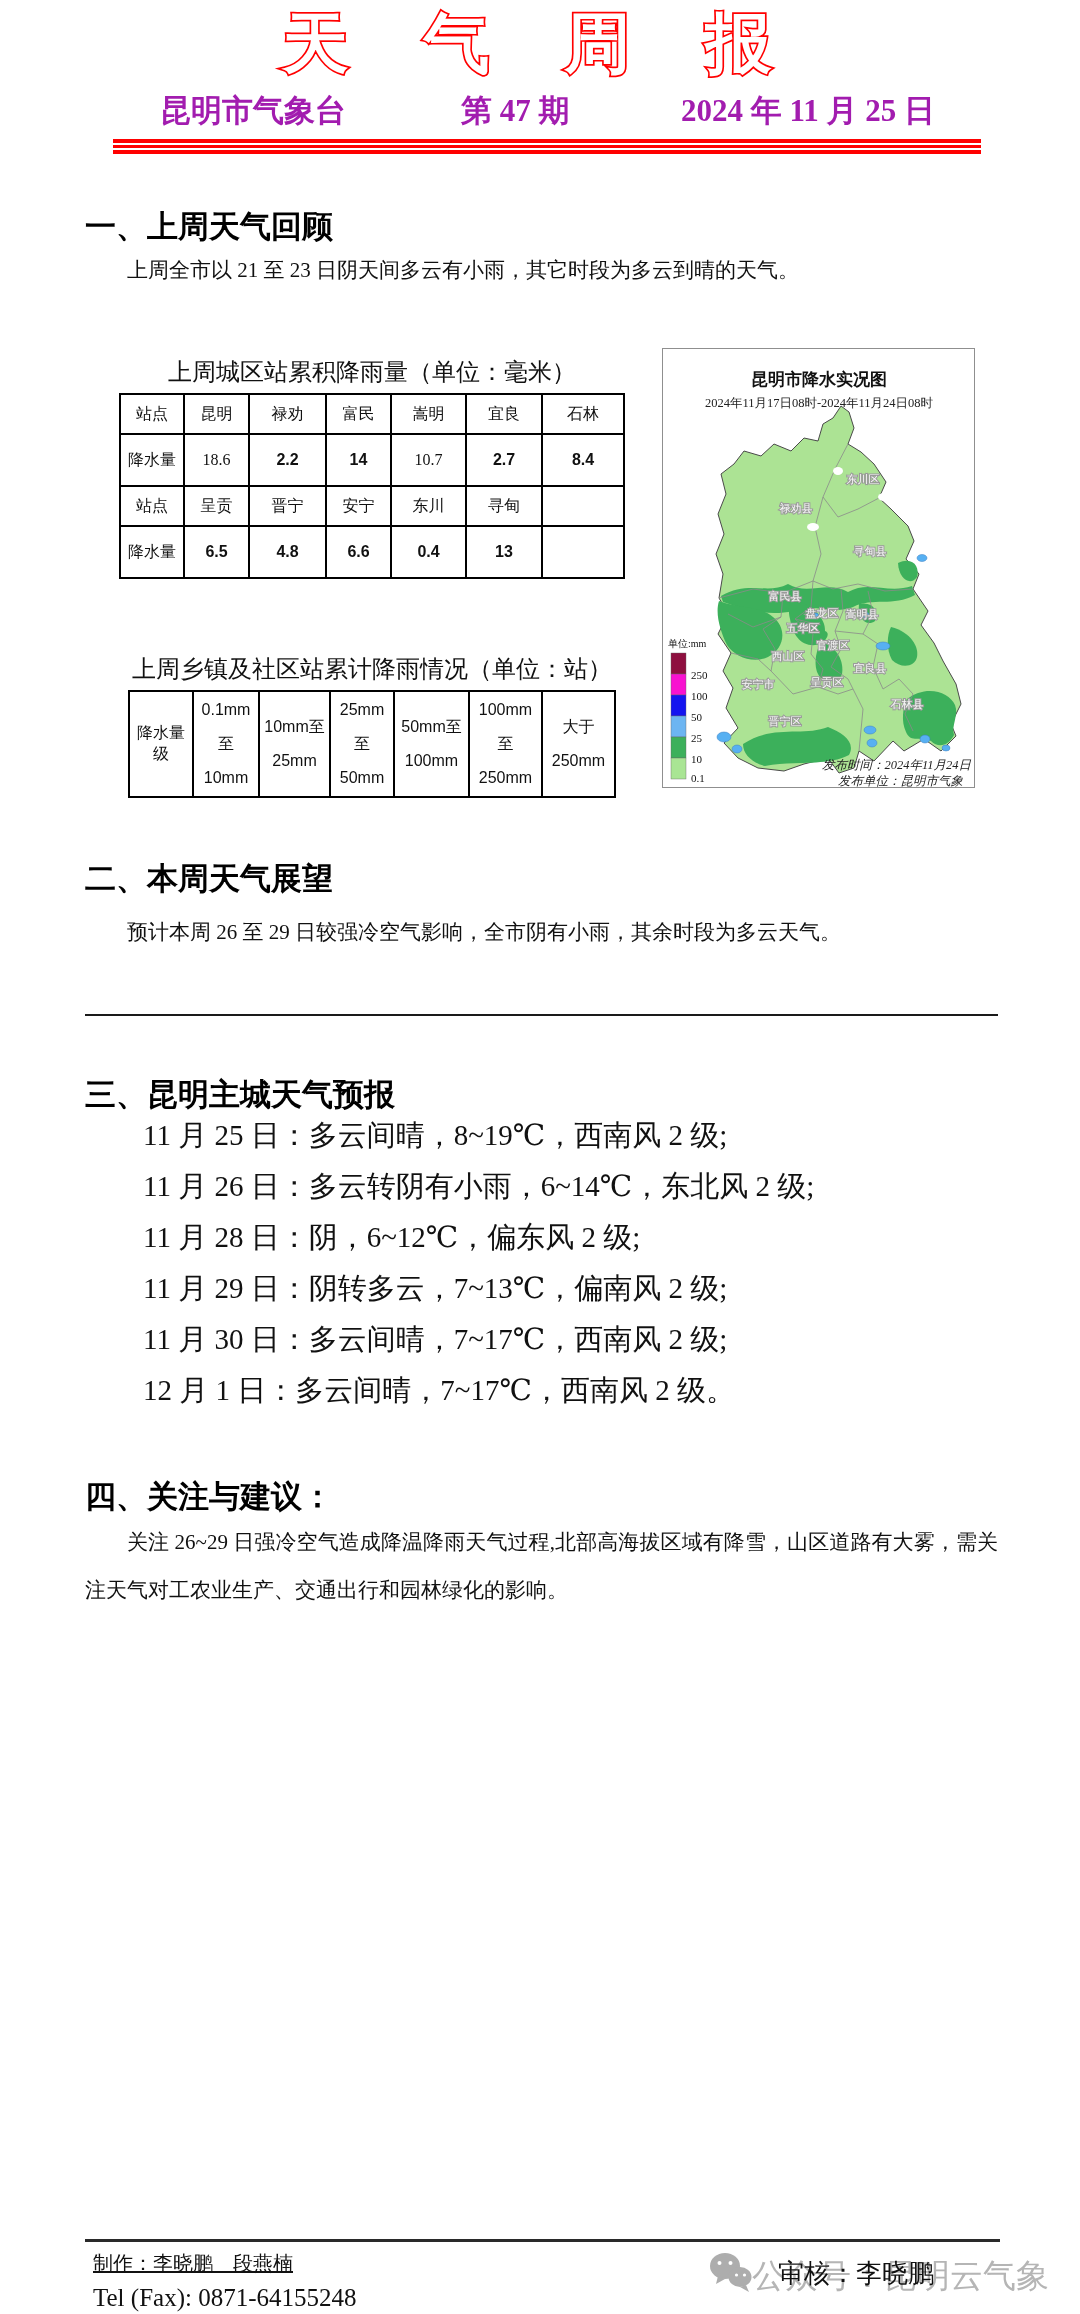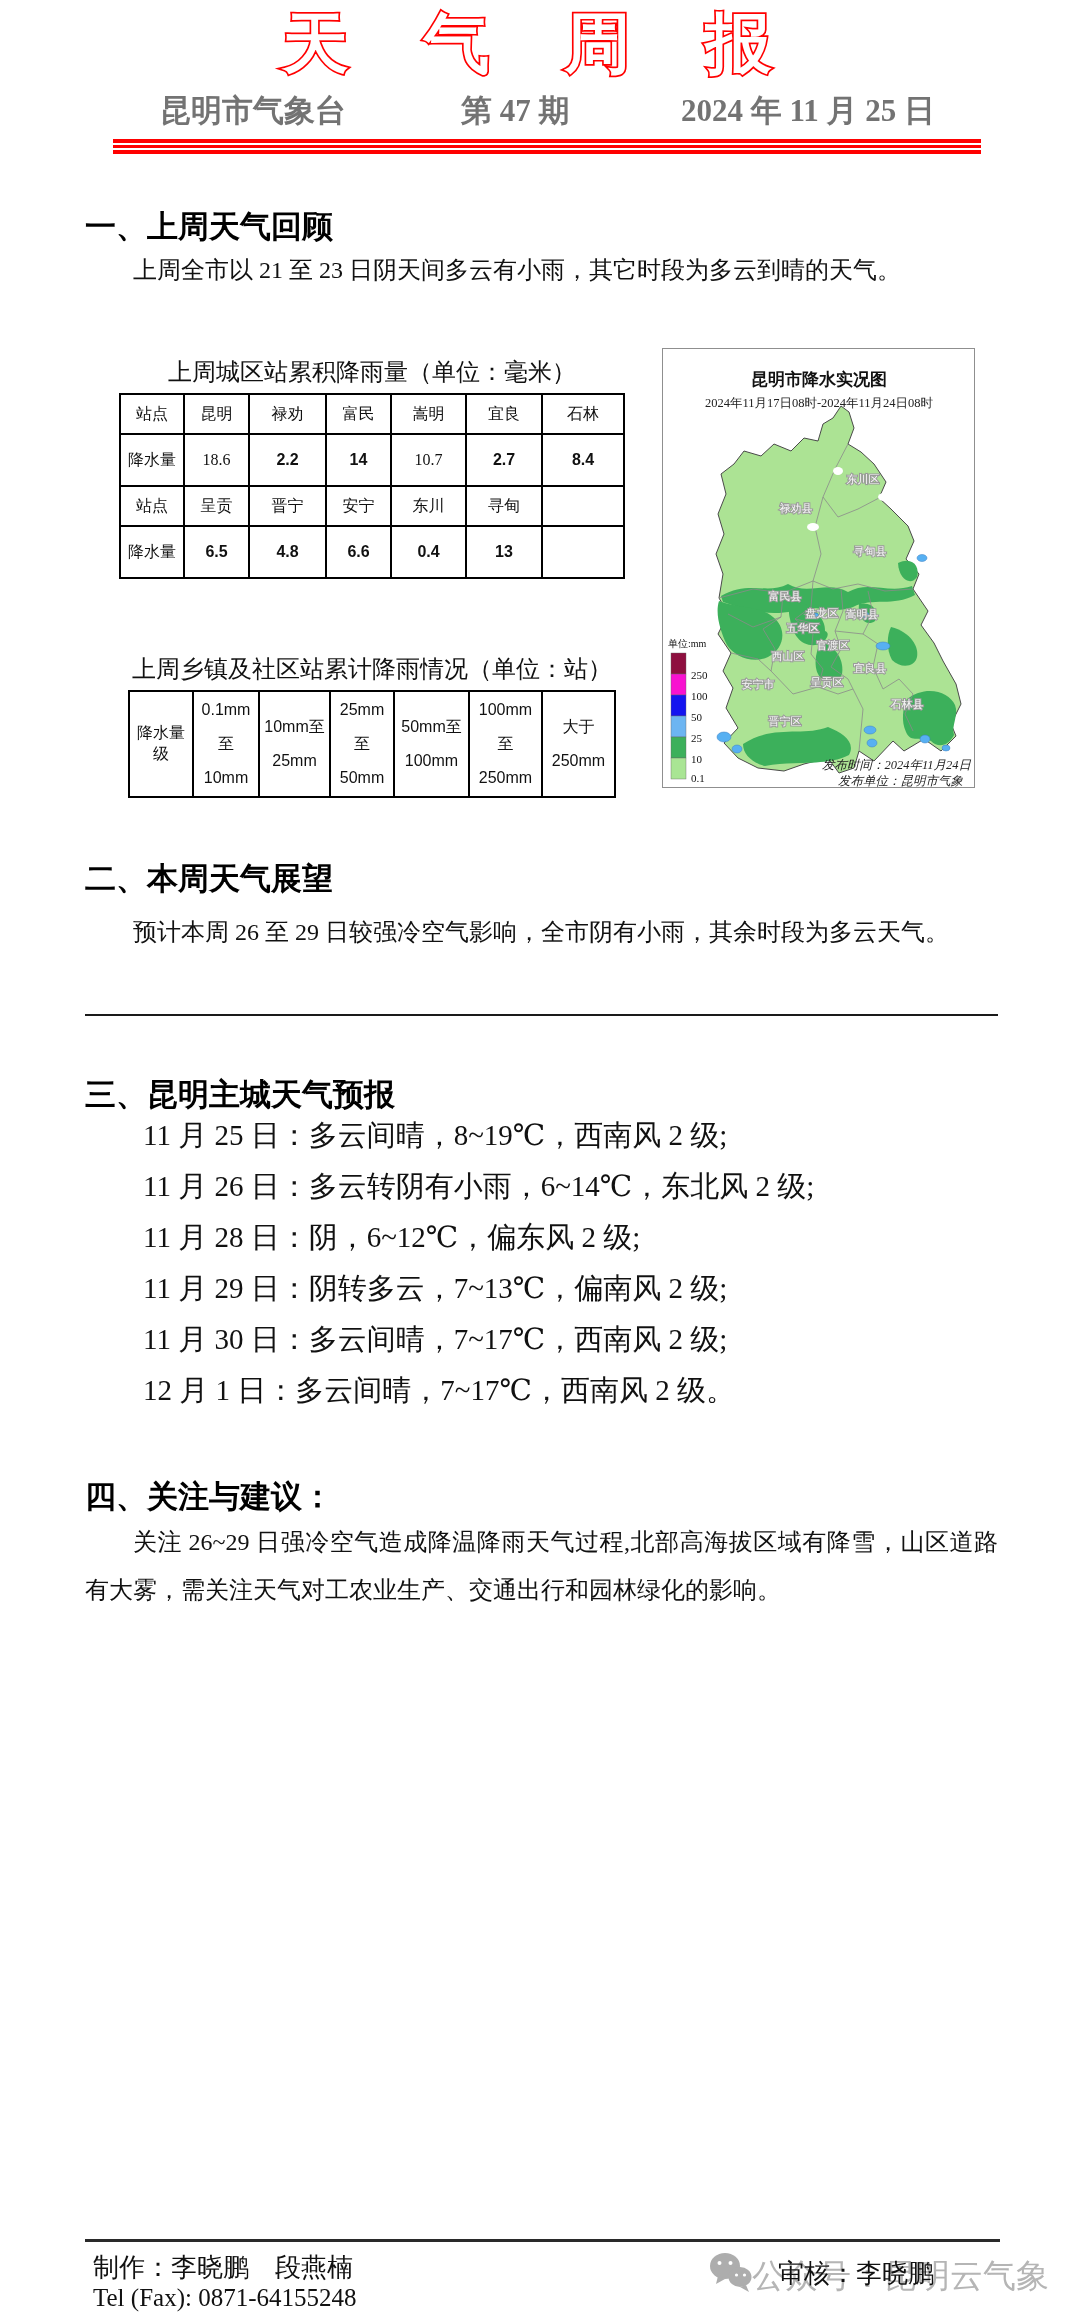--- a/index.html
+++ b/index.html
@@ -25,41 +25,41 @@
     fill:#ffffff;
     stroke:#ff0000;
     stroke-width:3.4px;
     paint-order: stroke fill;
   }
   .mast-row span {
     position: absolute;
     top: 90px;
     font-size: 31px;
     font-weight: bold;
-    color: #737373;
+    color: #a21caf;
     white-space: nowrap;
   }
   .mast-org   { left: 160px; }
   .mast-issue { left: 461px; }
   .mast-date  { left: 681px; }
   .red-rule {
     position:absolute; top:139px; left:113px; width:868px; height:15px;
     background: linear-gradient(#ff0000 0 4px, #ffffff 4px 6px,
                 #ff0000 6px 9px, #ffffff 9px 11px, #ff0000 11px 15px);
   }
 
   
   .sec-heading {
     position:absolute; left:85px;
     font-family:"Liberation Sans","DejaVu Sans",sans-serif;
     font-weight:bold; font-size:31px; color:#000; white-space:nowrap;
   }
   .body-para {
     position:absolute; left:85px; width:913px;
-    font-size:24px; line-height:48px; text-align:justify;
+    font-size:21px; line-height:48px; text-align:justify;
     text-indent:2em; color:#111;
   }
   .h-review   { top:206px; }
   .p-review   { top:246px; }
   .h-outlook  { top:858px; }
   .p-outlook  { top:908px; }
   .h-forecast { top:1074px; }
   .h-advice   { top:1476px; }
   .p-advice   { top:1518px; }
   .divider {
@@ -114,21 +114,21 @@
     paint-order: stroke fill;
     font-family:"Liberation Sans","DejaVu Sans",sans-serif;
   }
   .legend-title { font-size:10px; fill:#111; }
   .legend-val { font-size:11px; fill:#111; }
   .issue-text { font-size:12.5px; fill:#222; font-style:italic; }
   .bnd { fill:none; stroke:#8a8a8a; stroke-width:0.8px; }
 
   
   .footer-rule { position:absolute; left:85px; top:2239px; width:915px; height:3px; background:#2a2a2a; }
-  .footer-makers { position:absolute; left:93px; top:2250px; font-size:26px; color:#111; }
+  .footer-makers { position:absolute; left:93px; top:2250px; font-size:20px; color:#111;text-decoration:underline; }
   .footer-tel    { position:absolute; left:93px; top:2284px; font-size:25px; color:#111; }
   .footer-right  { position:absolute; left:700px; top:2246px; width:320px; height:60px;text-align:right; }
   .wechat-icon   { position:absolute; left:8px; top:4px; }
   .watermark-text{
     position:absolute; left:52px; top:8px; white-space:nowrap;
     font-family:"Liberation Sans","DejaVu Sans",sans-serif;
     font-size:33px; color:#b5b5b5;
   }
   .reviewer-text {
     position:absolute; left:78px; top:10px; white-space:nowrap;

